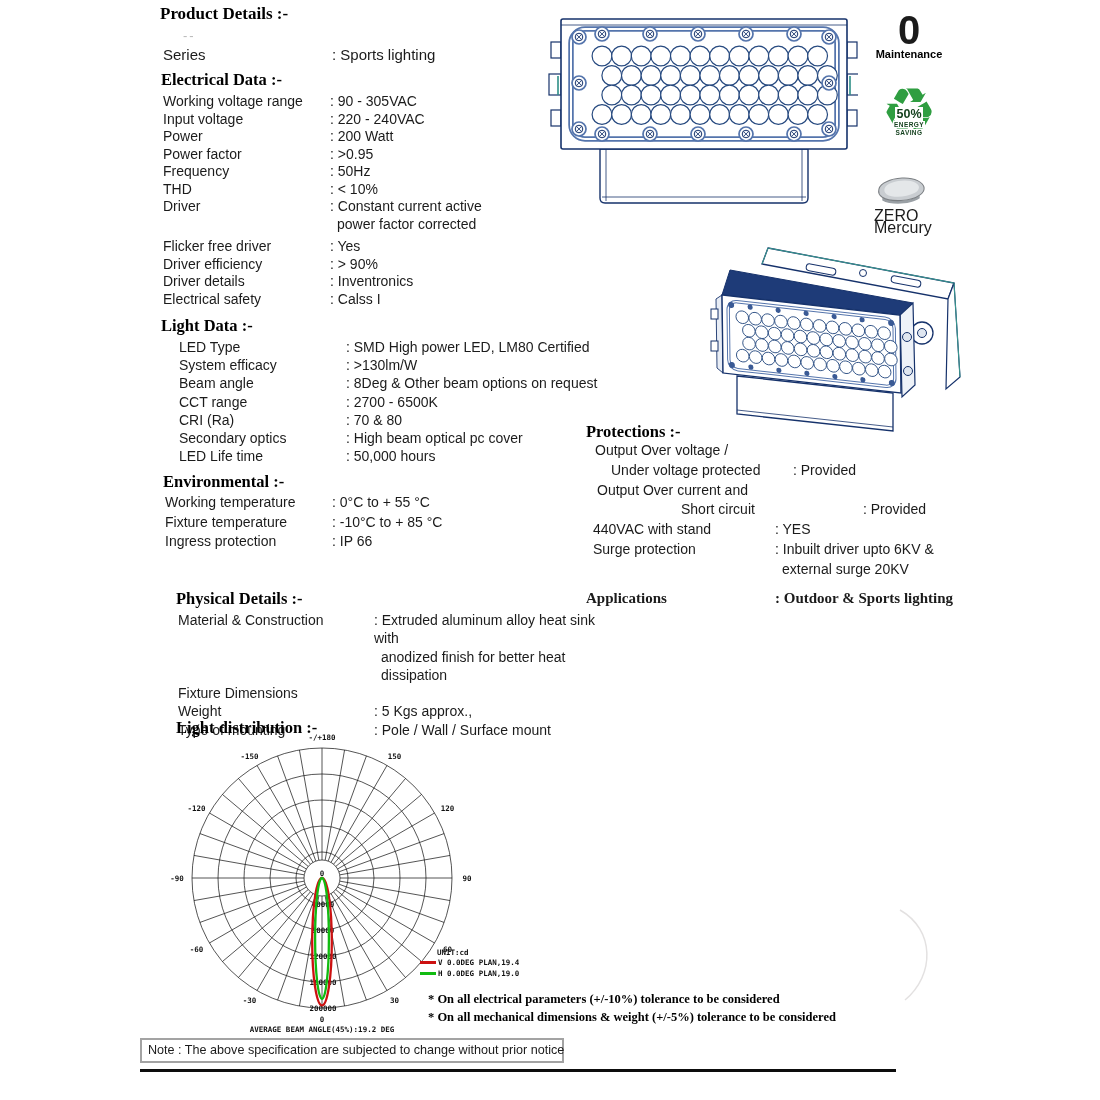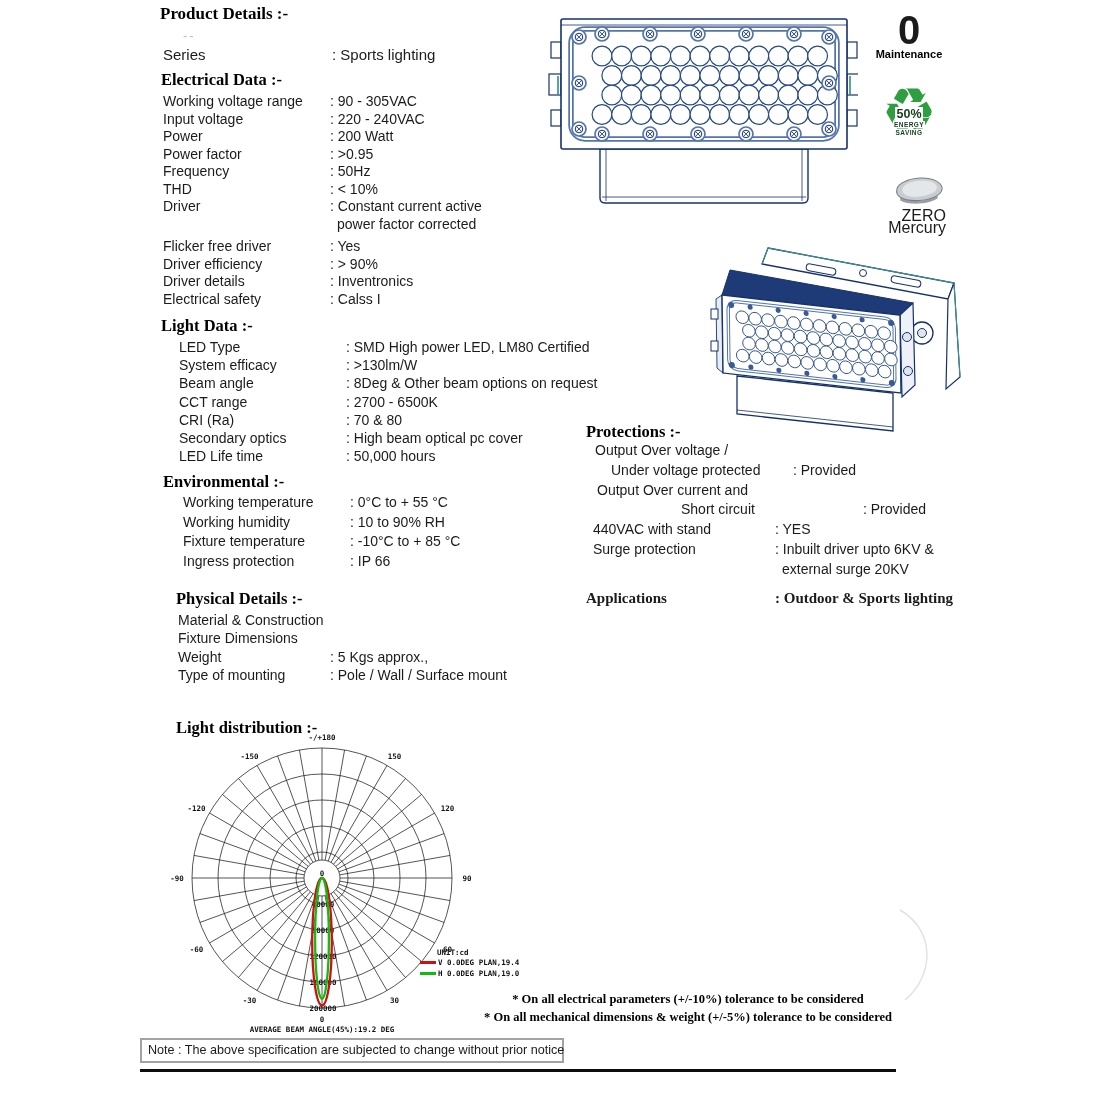--- a/index.html
+++ b/index.html
@@ -9,43 +9,43 @@
   .head{font-family:"Liberation Serif",serif;font-weight:700;font-size:16.5px;color:#000;margin:0;}
   .spec-rows{display:block;}
   .spec-row{display:flex;font-size:14px;line-height:17.5px;}
   .spec-label{width:167px;flex:none;}
   .spec-value{flex:1;}
   .spec-value .cont{padding-left:7px;}
   .sec-series .spec-row{font-size:15px;line-height:19px;}
   .sec-series .spec-label{width:169px;}
   .sec-electrical .spec-row:nth-child(8){margin-top:5px;}
   .sec-light .spec-row{line-height:18.2px;margin-left:14px;}
-  .sec-env .spec-row{line-height:19.5px;margin-left:18px;}
-  .sec-phys .spec-row{line-height:18.3px;}
+  .sec-env .spec-row{line-height:19.5px;}
+  .sec-phys .spec-row{line-height:18.3px;gap:44px;}
   .sec-phys .spec-label{width:152px;}
   .sec-prot .spec-row{line-height:19.8px;}
   .sec-prot .spec-label{width:182px;}
   .sec-apps .spec-row{font-family:"Liberation Serif",serif;font-weight:700;font-size:15px;line-height:19px;}
   .sec-apps .spec-label{width:189px;}
-  .footnotes{font-family:"Liberation Serif",serif;font-weight:700;font-size:12.5px;line-height:18px;text-align:center;color:#000;}
+  .footnotes{font-family:"Liberation Serif",serif;font-weight:700;font-size:12.5px;line-height:18px;text-align:left;color:#000;}
   .note-box{border:2px solid #a3a3a3;width:414px;height:21px;line-height:21px;font-size:12.6px;padding-left:6px;white-space:nowrap;}
   .bottom-rule{background:#0d0d0d;height:3px;width:756px;}
   .stray{color:#b9b9b9;font-size:13px;letter-spacing:2px;}
   
   .badge{width:78px;text-align:center;}
   .badge .num{font-size:40px;font-weight:700;line-height:36px;}
   .badge .blabel{font-size:11px;font-weight:700;color:#000;}
   .energy-wrap{width:74px;height:66px;position:relative;text-align:center;}
   .energy-glyph{position:absolute;left:0;right:0;top:-6px;font-size:62px;line-height:62px;color:#2f9e41;}
   .energy-txt{position:absolute;left:0;right:0;font-weight:700;color:#123f1c;}
   .energy-txt span{background:#fff;padding:0 1px;}
   .e-pct{top:21px;font-size:12.5px;}
   .e-l1{top:35px;font-size:6.5px;letter-spacing:.4px;}
   .e-l2{top:43px;font-size:6.5px;letter-spacing:.4px;}
-  .mercury-wrap{width:72px;text-align:right;}
+  .mercury-wrap{width:72px;text-align:left;}
   .mercury-wrap .blabel{line-height:12px;}
   
   .grid{fill:none;stroke:#1c1c1c;stroke-width:.75;}
   .clab{font-family:"DejaVu Sans Mono",monospace;font-weight:700;font-size:7.5px;fill:#111;}
 </style>
 </head>
 <body>
 
 <h2 class="head abs" style="left:160px;top:4px;font-size:17px">Product Details :-</h2>
 <div class="abs stray" style="left:183px;top:28px">--</div>
@@ -178,43 +178,41 @@
 
 <h2 class="head abs" style="left:163px;top:472px">Environmental :-</h2>
 <div class="abs spec-rows sec-env" style="left:165px;top:493px;width:420px">
     <div class="spec-row">
       <div class="spec-label">Working temperature</div>
       <div class="spec-value">
         <div>: 0°C to + 55 °C</div>
       </div>
     </div>
     <div class="spec-row">
-      <div class="spec-label">Working humidity</div>
-      <div class="spec-value">
-        <div>: 10 to 90% RH</div>
-      </div>
-    </div>
-    <div class="spec-row">
       <div class="spec-label">Fixture temperature</div>
       <div class="spec-value">
         <div>: -10°C to + 85 °C</div>
       </div>
     </div>
     <div class="spec-row">
       <div class="spec-label">Ingress protection</div>
       <div class="spec-value">
         <div>: IP 66</div>
       </div>
     </div>
   </div>
 
 <h2 class="head abs" style="left:176px;top:589px">Physical Details :-</h2>
 <div class="abs spec-rows sec-phys" style="left:178px;top:611px;width:440px">
     <div class="spec-row">
       <div class="spec-label">Material &amp; Construction</div>
+      <div class="spec-value">
+        <div>: Extruded aluminum alloy heat sink with</div>
+        <div class="cont">anodized finish for better heat dissipation</div>
+      </div>
     </div>
     <div class="spec-row">
       <div class="spec-label">Fixture Dimensions</div>
     </div>
     <div class="spec-row">
       <div class="spec-label">Weight</div>
       <div class="spec-value">
         <div>: 5 Kgs approx.,</div>
       </div>
     </div>

